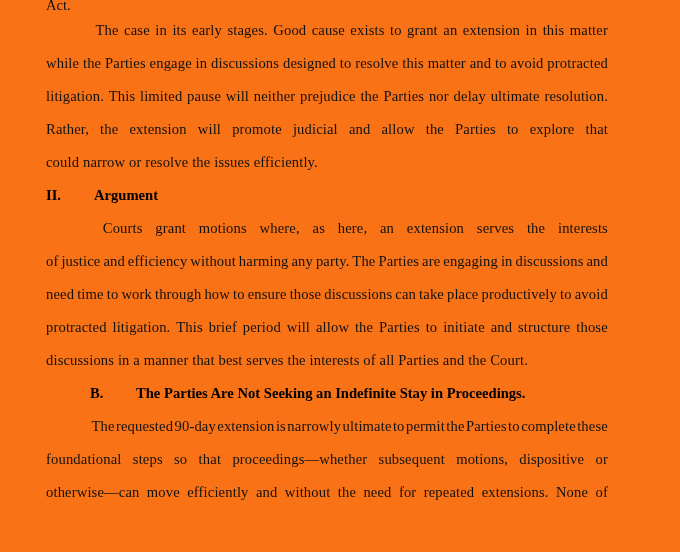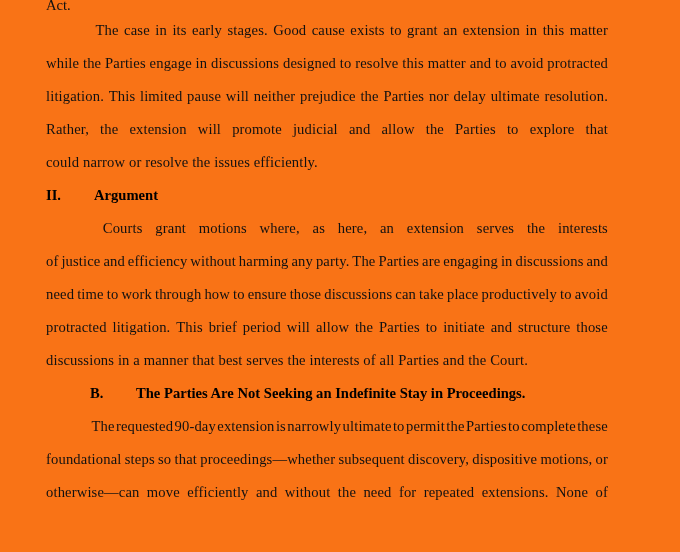--- a/index.html
+++ b/index.html
@@ -246,23 +246,22 @@
             <span>complete</span>
             <span>these</span>
           </div>
           <div class="line justify">
             <span>foundational</span>
             <span>steps</span>
             <span>so</span>
             <span>that</span>
             <span>proceedings—whether</span>
             <span>subsequent</span>
-            <span>discovery,</span>
+            <span>motions,</span>
             <span>dispositive</span>
-            <span>motions,</span>
             <span>or</span>
           </div>
           <div class="line justify">
             <span>otherwise—can</span>
             <span>move</span>
             <span>efficiently</span>
             <span>and</span>
             <span>without</span>
             <span>the</span>
             <span>need</span>

